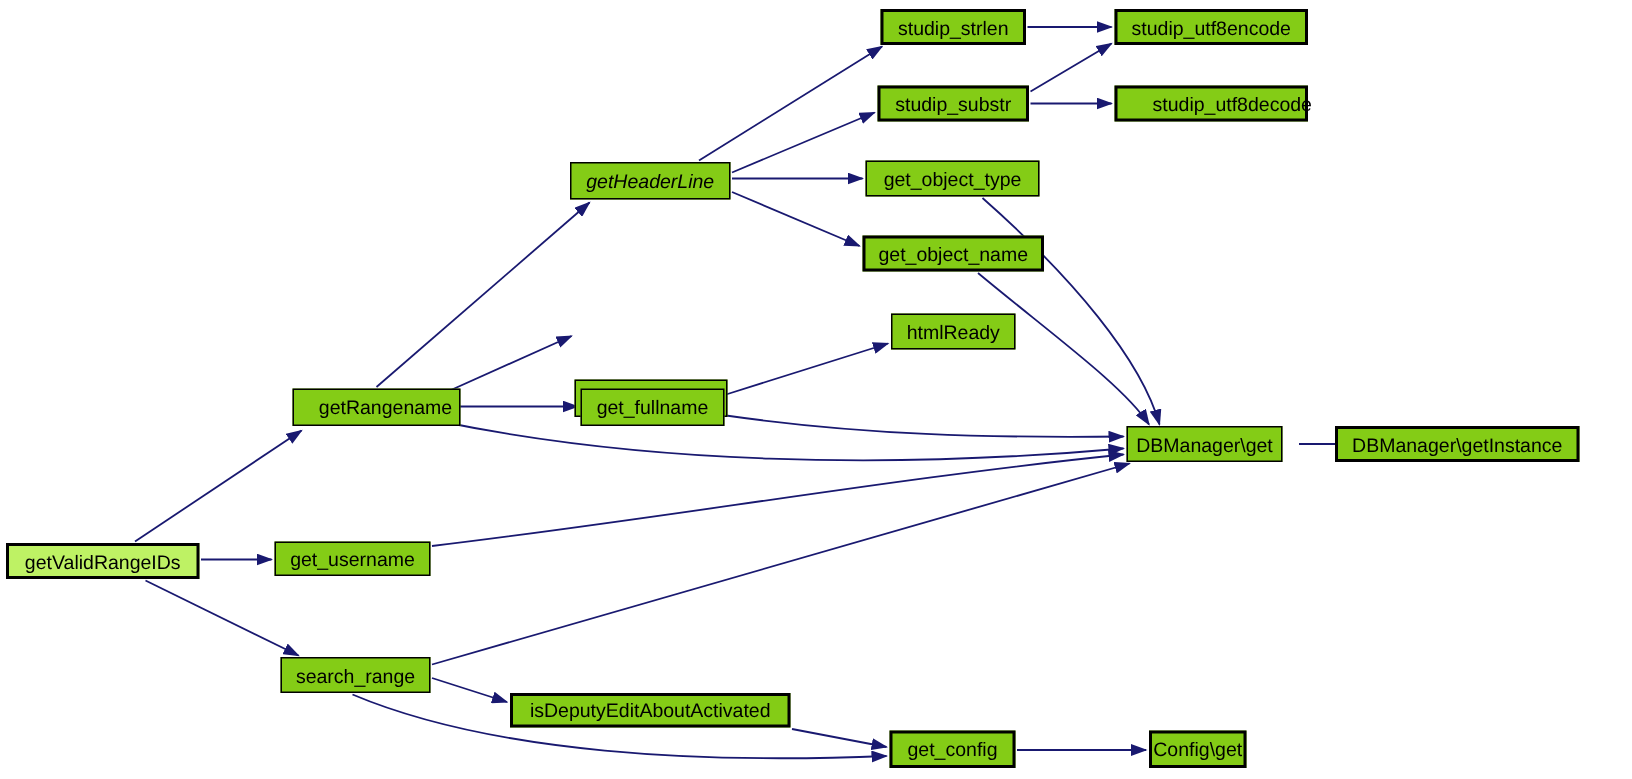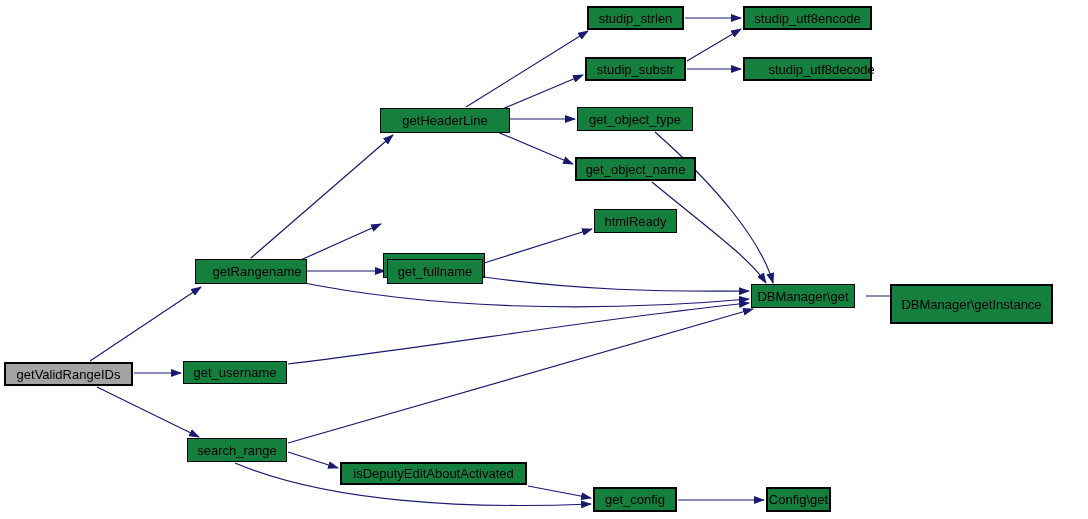--- a/index.html
+++ b/index.html
@@ -9,32 +9,32 @@
     height: 519px;
     background: #ffffff;
     overflow: hidden;
     font-family: "Liberation Sans", sans-serif;
   }
   svg.edges { position: absolute; left: 0; top: 0; }
   path.edge { fill: none; stroke: #191970; stroke-width: 1.2px; }
   .node {
     position: absolute;
     box-sizing: border-box;
-    background: #15803d;
+    background: #84cc16;
     border: 1px solid #000000;
     color: #000000;
     font-size: 13px;
     display: flex;
     align-items: center;
     justify-content: center;
     white-space: nowrap;
     cursor: pointer;
   }
   .node.bold { border-width: 2px; }
-  .node.highlight { background: #a3a3a3; cursor: default; }
+  .node.highlight { background: #bef264; cursor: default; }
 </style>
 </head>
 <body>
 
 <div id="canvas">
 
   <svg class="edges" width="1088" height="519" viewBox="0 0 1088 519">
     <defs>
       <marker id="arrow" viewBox="0 0 11 8" refX="10" refY="4" markerWidth="11" markerHeight="8" markerUnits="userSpaceOnUse" orient="auto">
         <path d="M 0 0 L 11 4 L 0 8 z" fill="#191970"></path>
@@ -64,29 +64,29 @@
     <path class="edge" marker-end="url(#arrow)" d="M 235,463 C 330,503 470,509 591,504"></path>
     <path class="edge" marker-end="url(#arrow)" d="M 528,486 L 591,498"></path>
     <path class="edge" marker-end="url(#arrow)" d="M 678,500 L 764,500"></path>
     <path class="edge" marker-end="url(#arrow)" d="M 866,296 L 917,296"></path>
   </svg>
 
   <div class="node highlight bold" style="left:4px;   top:362px; width:129px; height:24px;">getValidRangeIDs</div>
   <div class="node" style="left:195px; top:259px; width:112px; height:25px;padding-left:12px;">getRangename</div>
   <div class="node" style="left:183px; top:361px; width:104px; height:23px;">get_username</div>
   <div class="node" style="left:187px; top:438px; width:100px; height:24px;">search_range</div>
-  <div class="node" style="left:380px; top:108px; width:130px; height:25px;">getHeaderLine</div>
+  <div class="node" style="left:380px; top:108px; width:107px; height:25px;font-style:italic;">getHeaderLine</div>
   <div class="node" style="left:383px; top:209px; width:102px; height:25px;margin-top:44px;">decodeHTML</div>
   <div class="node" style="left:387px; top:259px; width:96px;  height:25px;">get_fullname</div>
   <div class="node bold" style="left:340px; top:462px; width:187px; height:23px;">isDeputyEditAboutActivated</div>
   <div class="node bold" style="left:587px; top:6px;   width:97px;  height:24px;">studip_strlen</div>
   <div class="node bold" style="left:585px; top:57px;  width:101px; height:24px;">studip_substr</div>
   <div class="node" style="left:577px; top:107px; width:116px; height:24px;">get_object_type</div>
   <div class="node bold" style="left:575px; top:157px; width:121px; height:24px;text-align:center;">get_object_name</div>
   <div class="node" style="left:594px; top:209px; width:83px;  height:24px;">htmlReady</div>
   <div class="node bold" style="left:593px; top:487px; width:84px;  height:25px;">get_config</div>
   <div class="node bold" style="left:743px; top:6px;   width:129px; height:24px;">studip_utf8encode</div>
   <div class="node bold" style="left:743px; top:57px;  width:129px; height:24px;padding-left:28px;">studip_utf8decode</div>
   <div class="node" style="left:751px; top:284px; width:104px; height:24px;">DBManager\get</div>
-  <div class="node bold" style="left:890px; top:284px; width:163px; height:40px;">DBManager\getInstance</div>
+  <div class="node bold" style="left:890px; top:284px; width:163px; height:24px;">DBManager\getInstance</div>
   <div class="node bold" style="left:766px; top:487px; width:65px;  height:25px;">Config\get</div>
 
 </div>
 
 </body></html>

